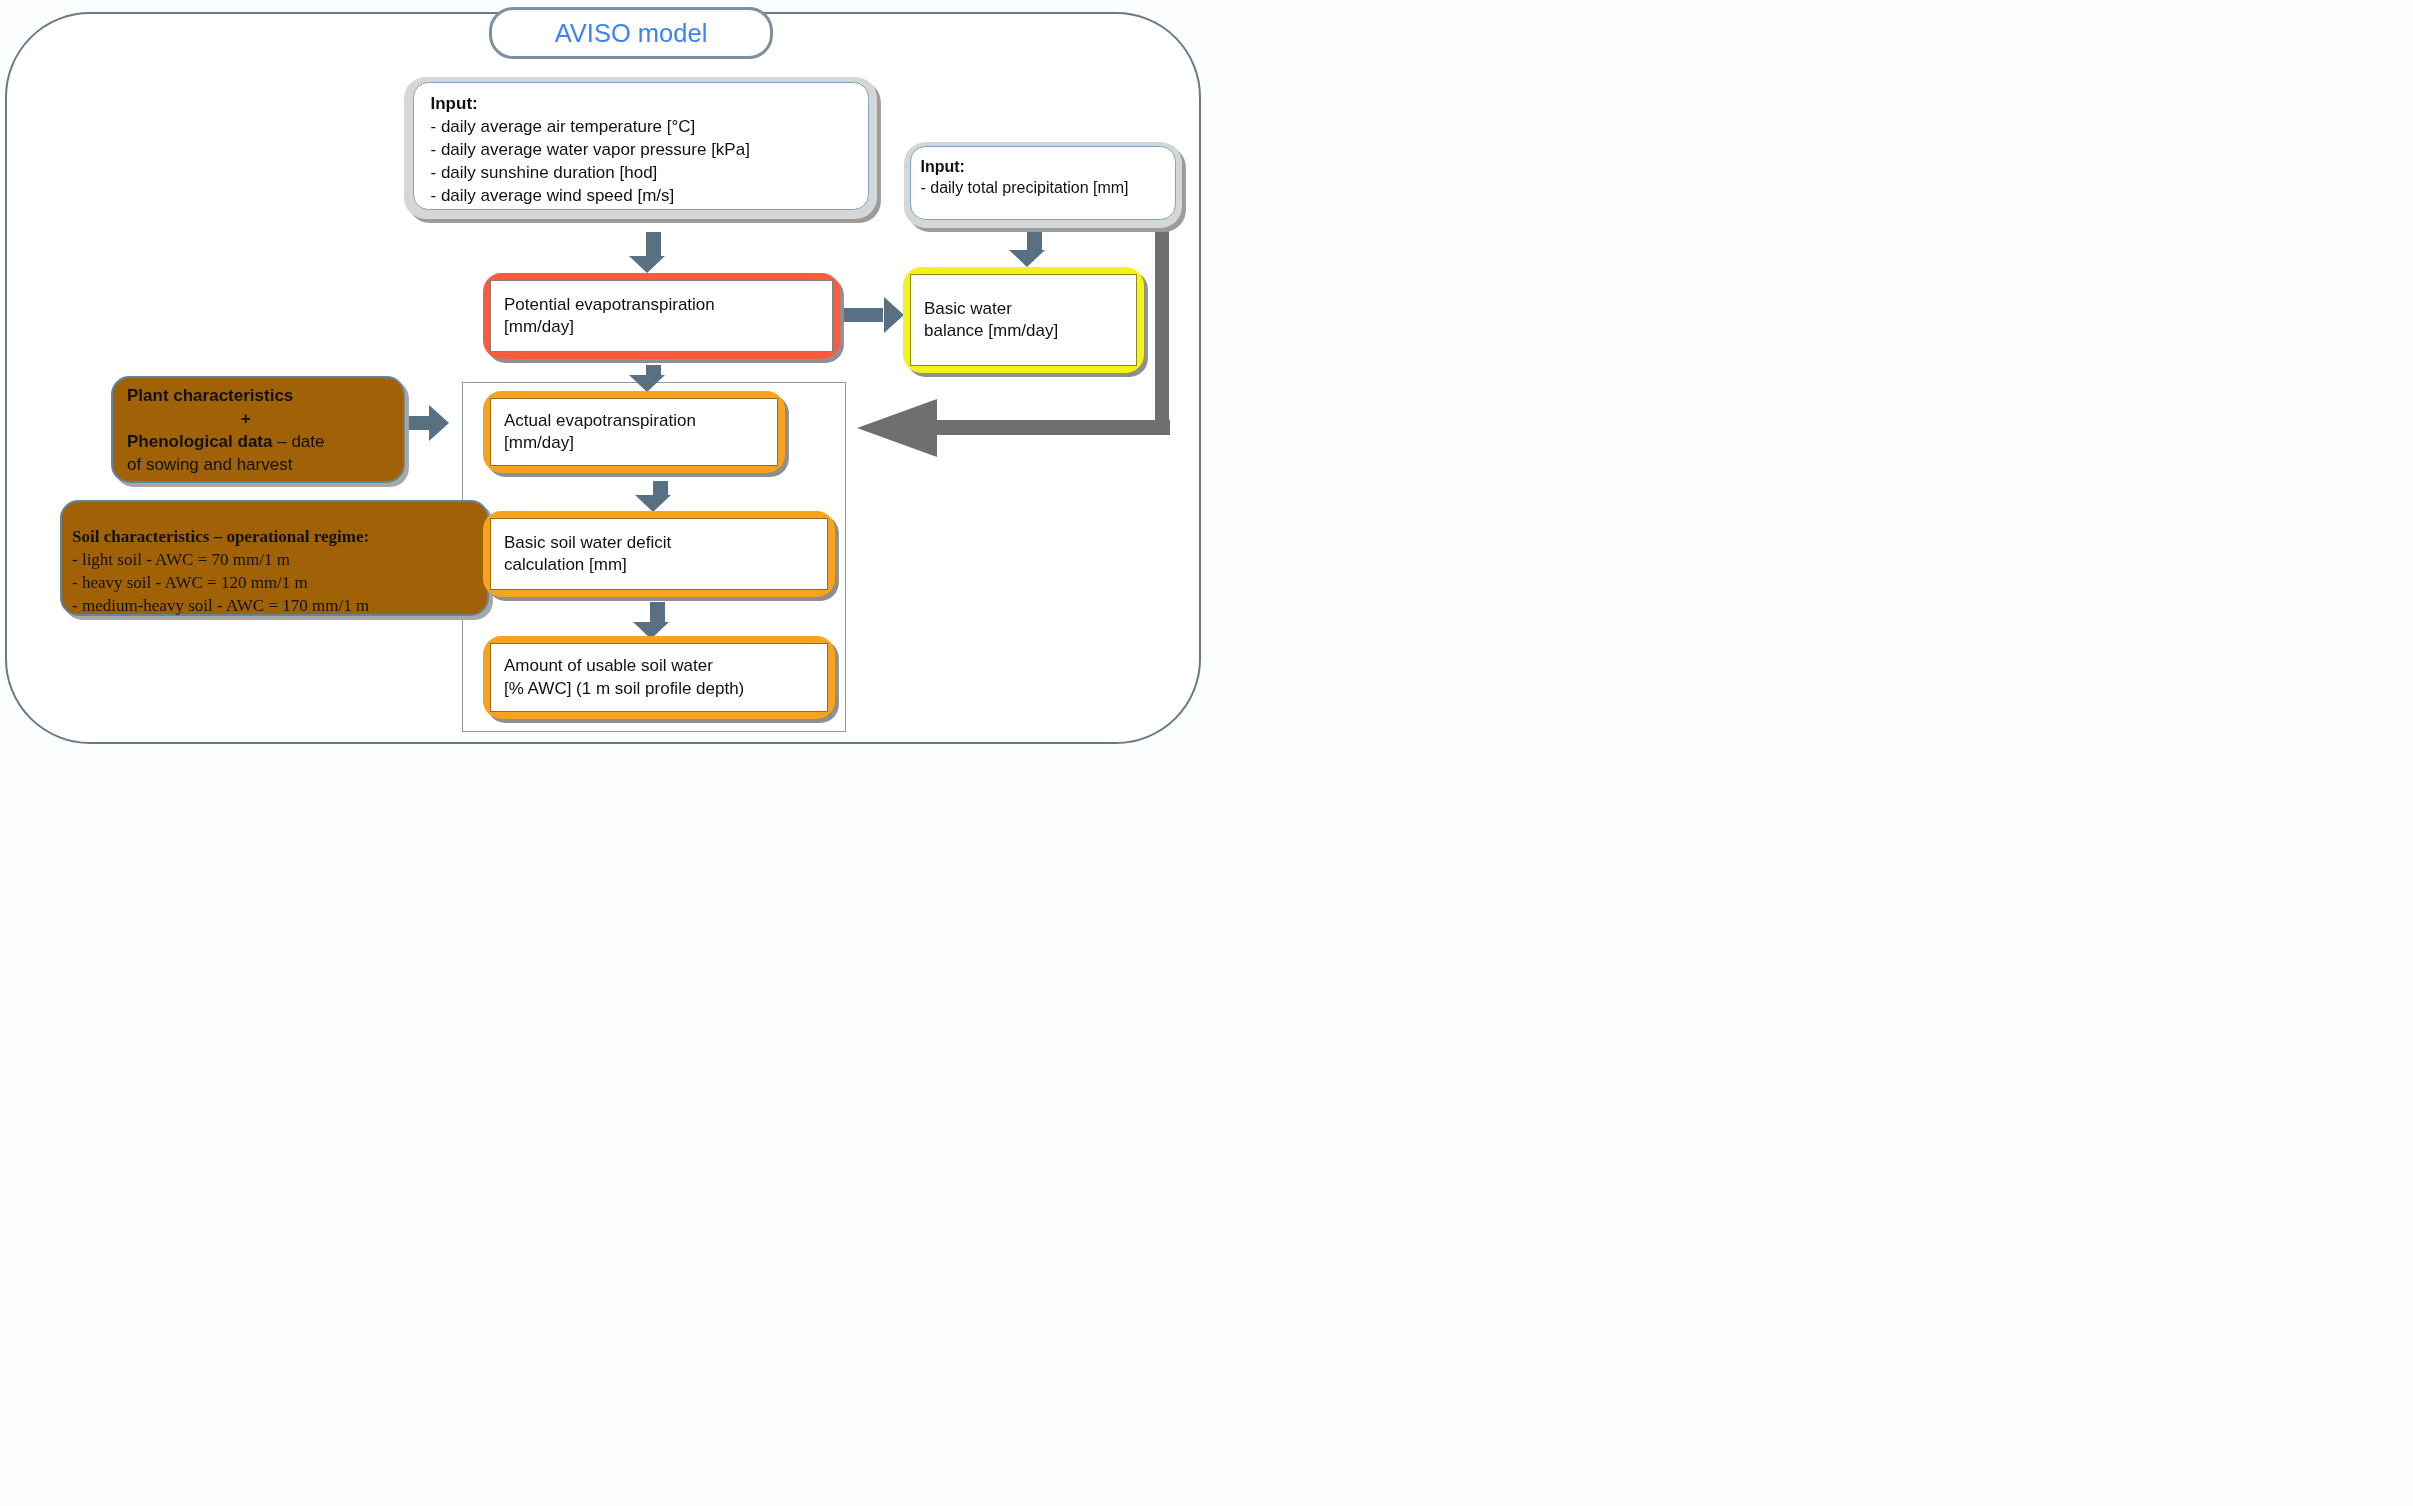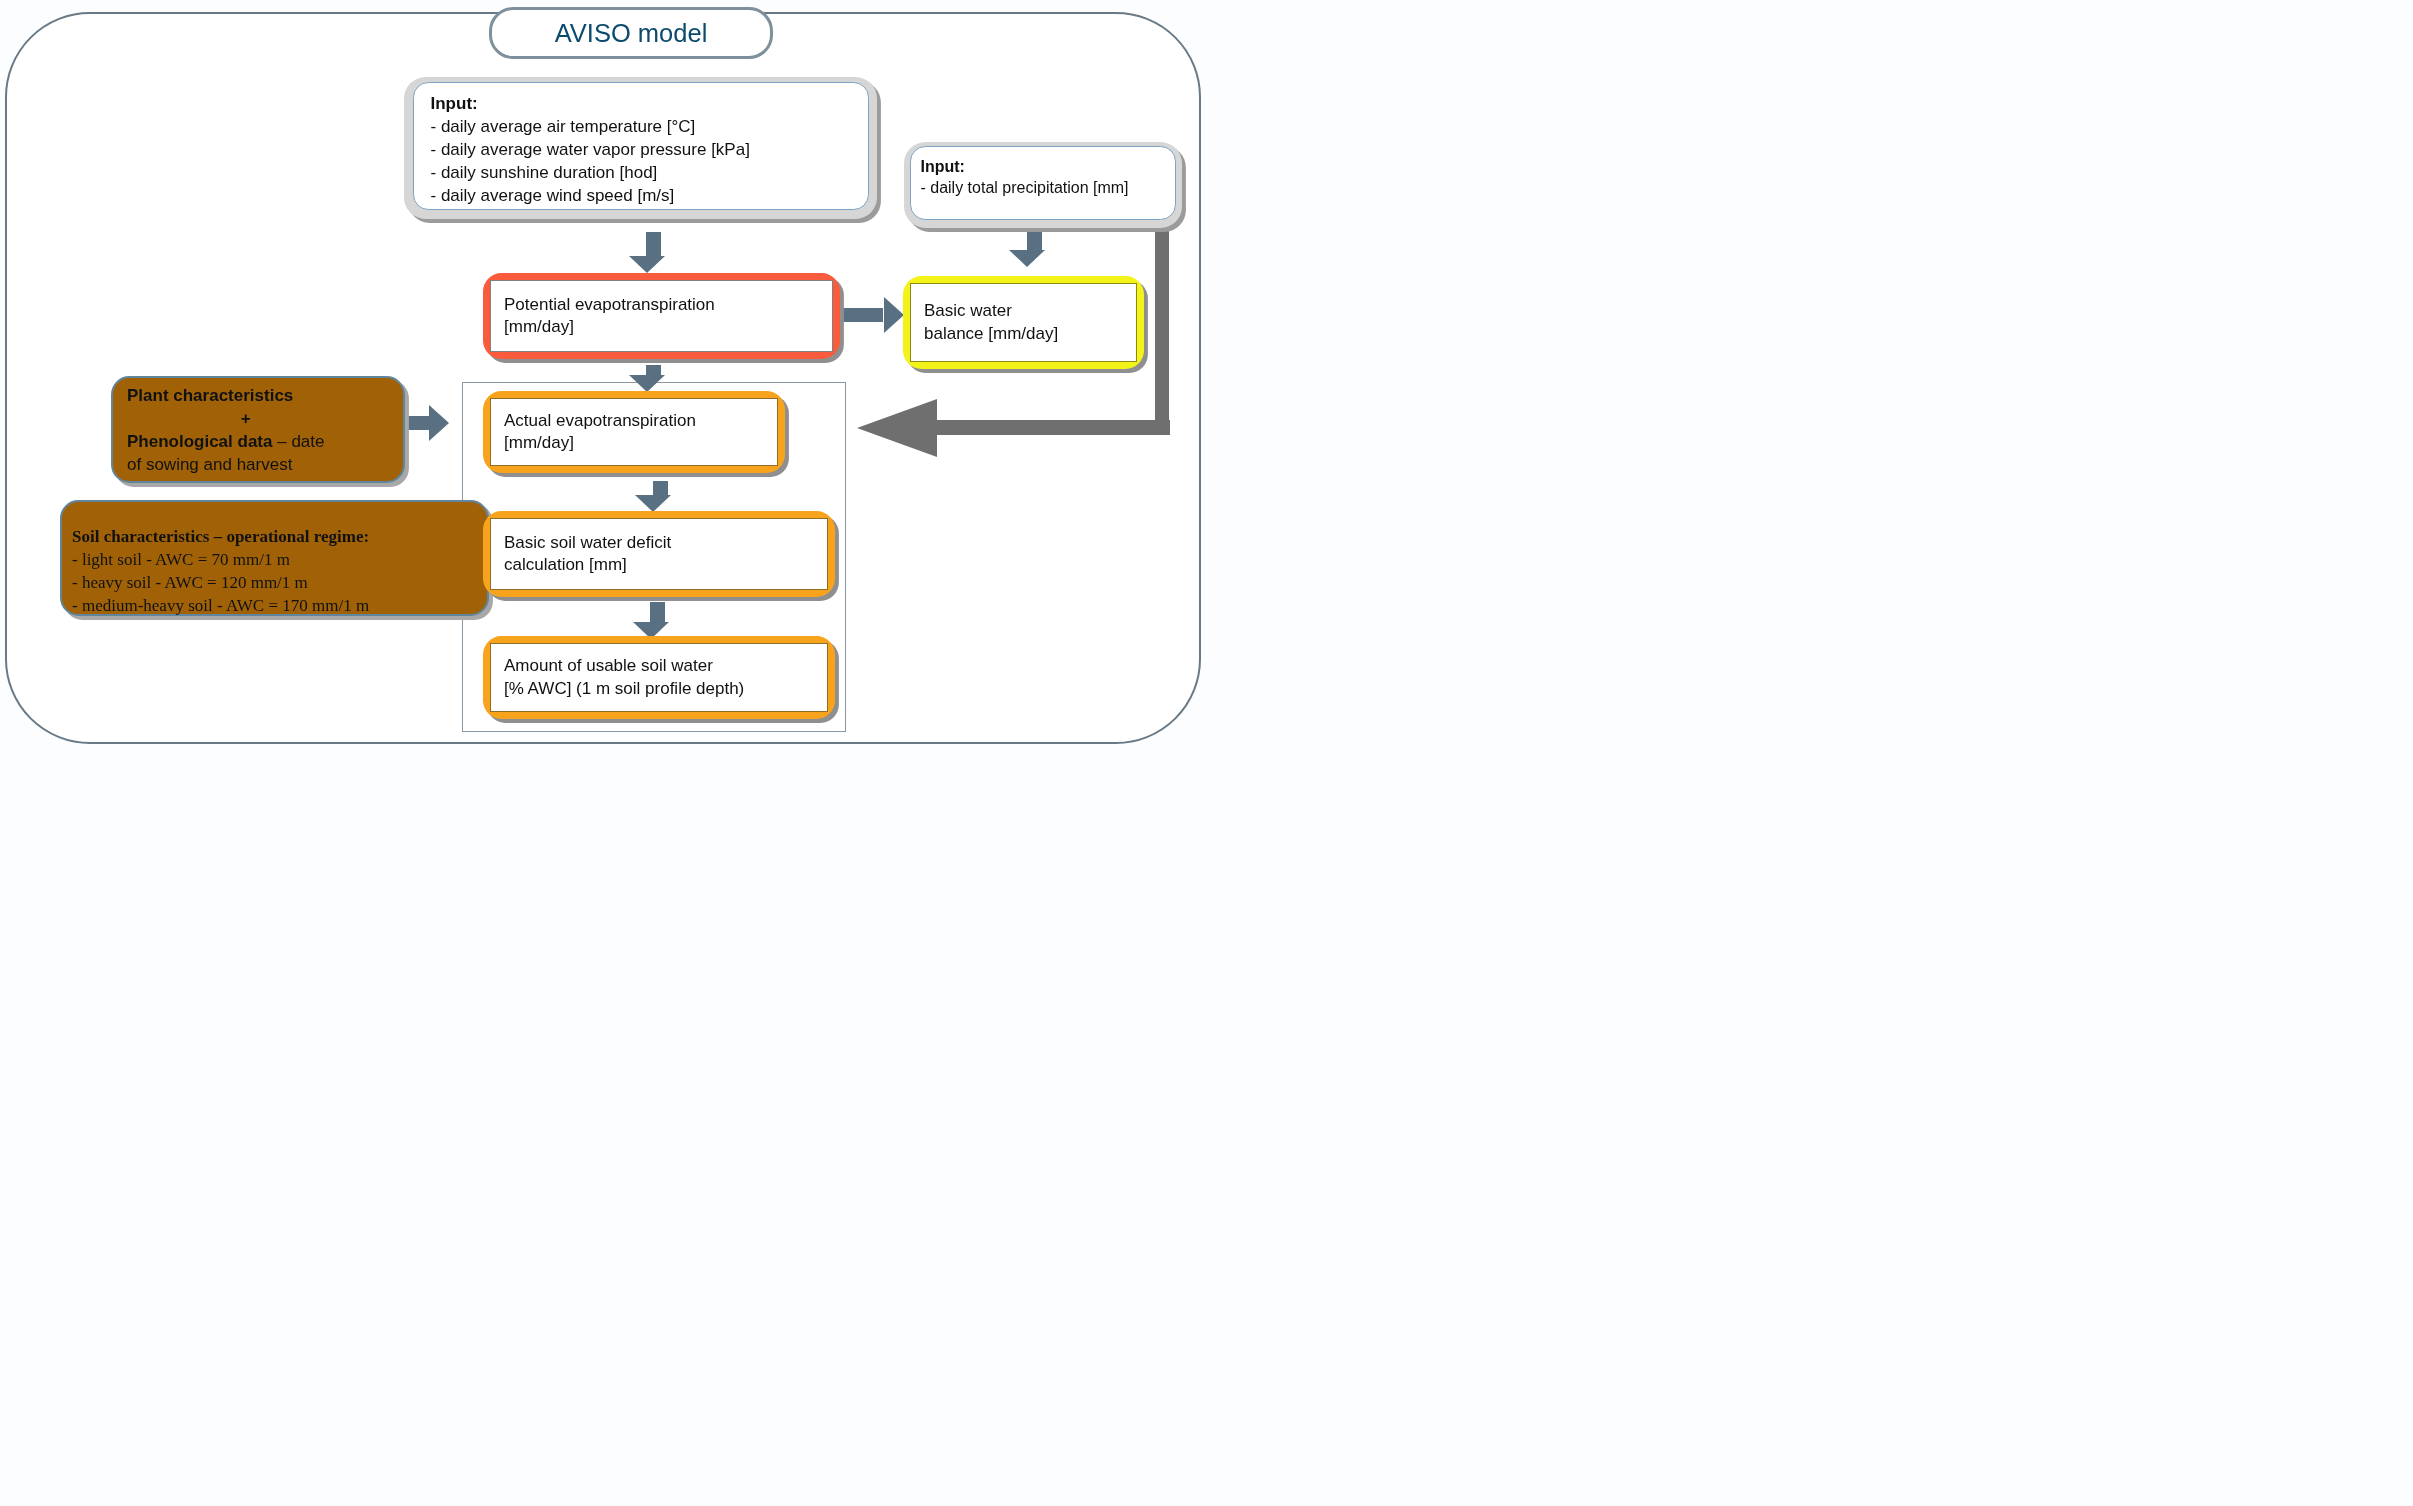--- a/index.html
+++ b/index.html
@@ -2,21 +2,21 @@
 <html style="font-size:12.4px"><head>
 <meta charset="utf-8">
 <style>
   html,body{margin:0;padding:0;background:#fbfdfe;font-family:"Liberation Sans",sans-serif;}
   #canvas{position:relative;width:1207px;height:754px;background:#fbfdfe;overflow:hidden;}
   .abs{position:absolute;}
   
   #frame{left:5.4px;top:11.6px;width:1192px;height:728px;border:2.3px solid #697a86;border-radius:85px;background:#ffffff;}
   
   #title-box{left:489px;top:7px;width:278px;height:46px;background:#ffffff;border:3.1px solid #7e909c;border-radius:24px;
-    display:flex;align-items:center;justify-content:center;font-size:25.5px;color:#0c4a6e;}
+    display:flex;align-items:center;justify-content:center;font-size:25.5px;color:#3b82f6;}
   
   .gray-wrap{background:#d6d6d6;border-radius:21.6px;box-shadow:3.9px 3.9px 0 #9b9b9b;}
   .gray-inner{position:absolute;left:8.5px;right:8.5px;top:4.6px;bottom:9.3px;background:#ffffff;border:1.5px solid #7ca3c4;border-radius:15.4px;}
   
   .thick{border-radius:18.5px;box-shadow:3.9px 3.9px 0 #8f8f8f;}
   .thick-inner{position:absolute;left:7px;right:7px;top:7px;bottom:7px;background:#ffffff;border:1.5px solid #808080;border-radius:0;
     display:flex;flex-direction:column;justify-content:center;}
   .red{background:#fb5b3d;}
   .yellow{background:#f3f31a;}
   .yellow .thick-inner{border-color:#8a8a14;}
@@ -101,21 +101,21 @@
     </div>
   </div>
 
   <div class="abs thick red" style="left:483px;top:273px;width:357px;height:86px;">
     <div class="thick-inner">
       <div class="boxline">Potential evapotranspiration</div>
       <div class="boxline">[mm/day]</div>
     </div>
   </div>
 
-  <div class="abs thick yellow" style="left:903px;top:276px;width:241px;height:93px;">
+  <div class="abs thick yellow" style="left:903px;top:267px;width:241px;height:106px;">
     <div class="thick-inner">
       <div class="boxline">Basic water</div>
       <div class="boxline">balance [mm/day]</div>
     </div>
   </div>
 
   <div class="abs white-box" style="left:71px;top:376px;width:290px;height:103px;">
     <div class="t" style="padding:6.2px 6.2px 0 14px;">
       <div class="b">Plant characteristics</div>
       <div class="b" style="text-align:center;width:88%;">+</div>

